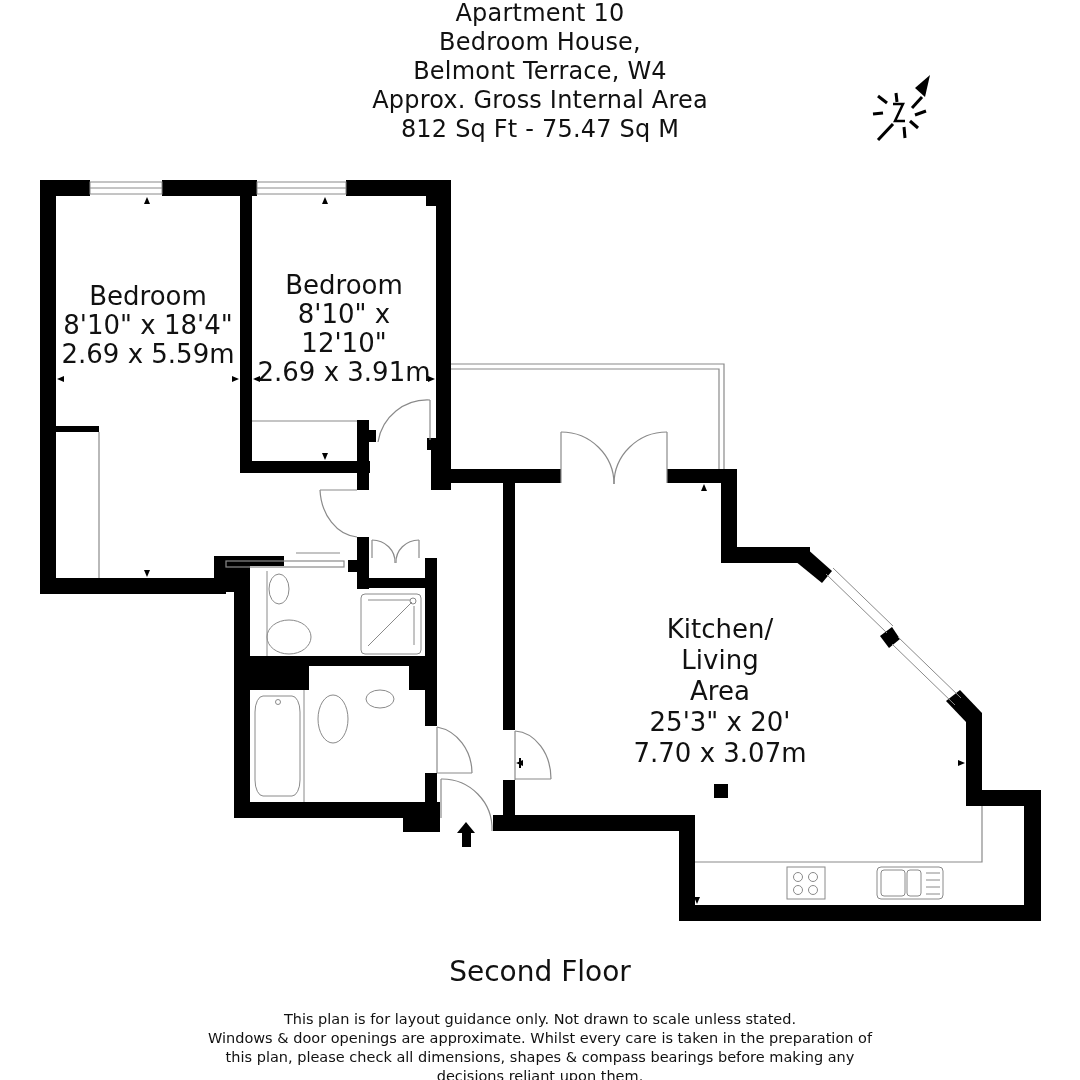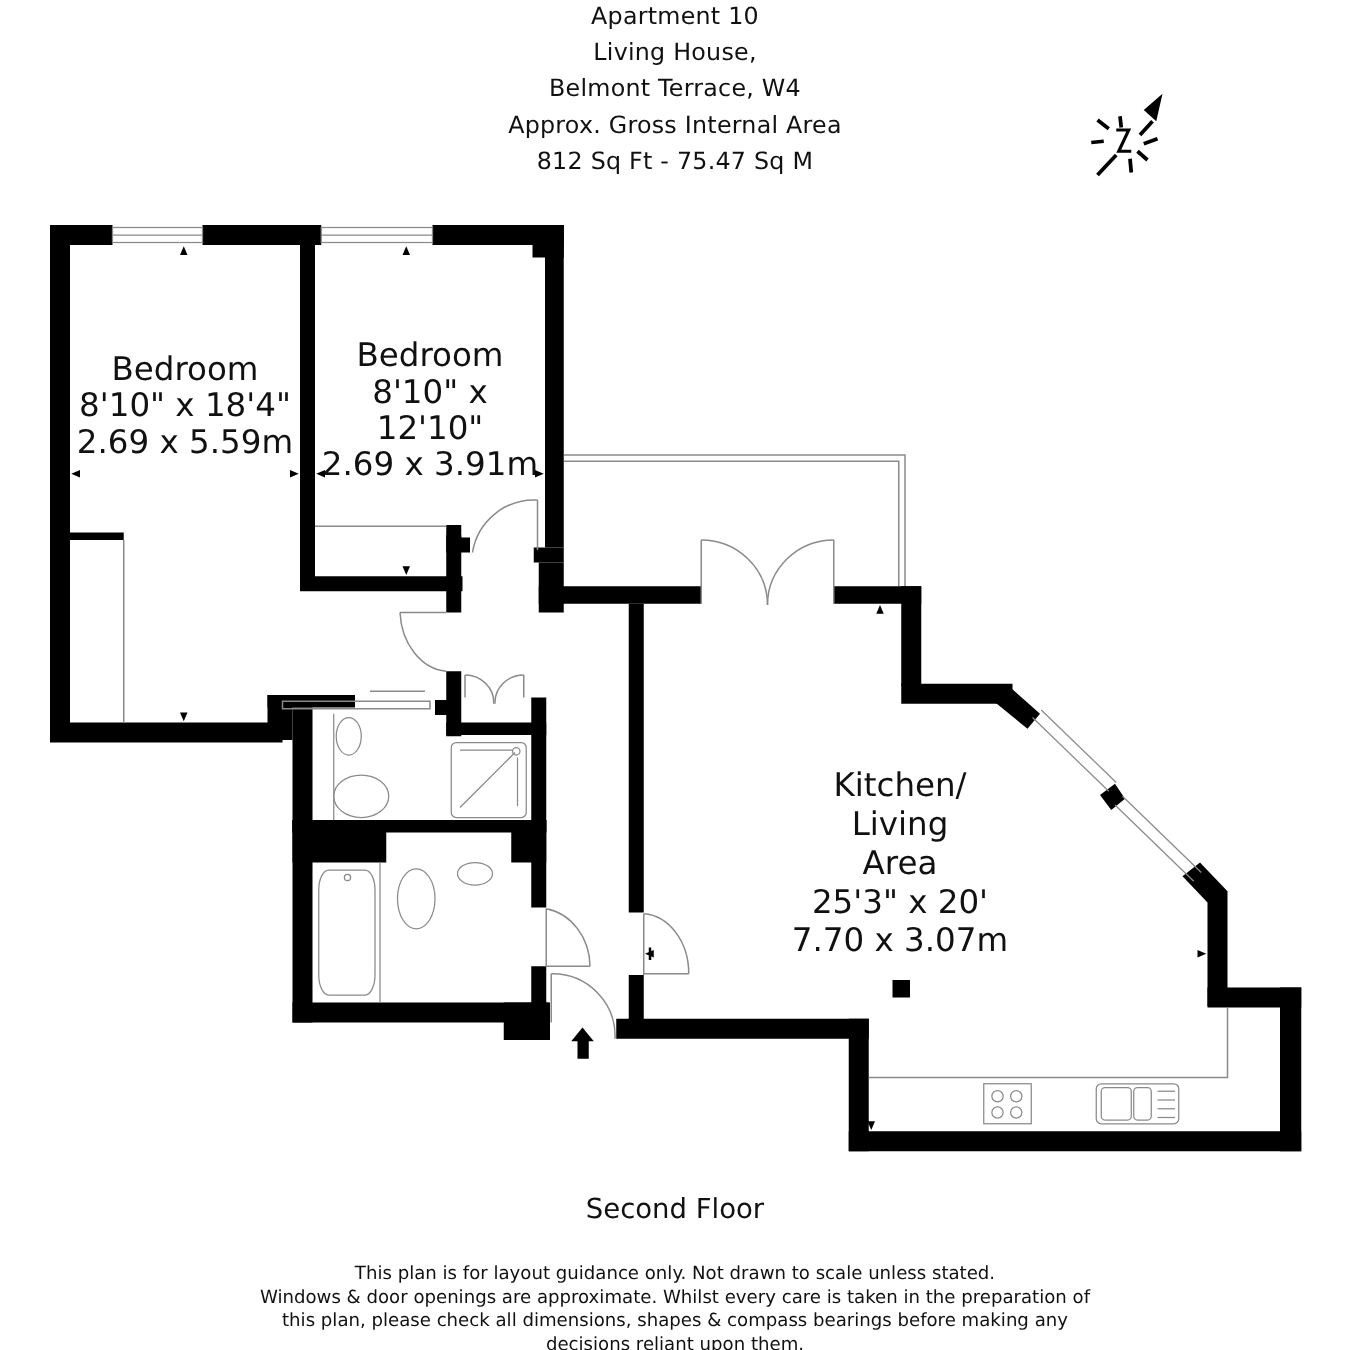--- a/index.html
+++ b/index.html
@@ -1,31 +1,31 @@
 <!DOCTYPE html>
 <html><head>
 <meta charset="utf-8">
 <style>
   html, body { margin:0; padding:0; background:#ffffff; }
   body { width:1080px; height:1080px; position:relative; overflow:hidden;
          font-family:"DejaVu Sans", "Liberation Sans", sans-serif; color:#111; }
   .title-block { position:absolute; left:0; top:0; width:1080px; text-align:center; }
-  .title-line { font-size:19px; line-height:29px; font-weight:400; letter-spacing:0.2px; }
+  .title-line { font-size:24px; line-height:29px; font-weight:400; letter-spacing:0.2px; }
   svg.plan { position:absolute; left:0; top:0; }
   .room-label { position:absolute; text-align:center; font-size:26px; line-height:29px; }
-  .floor-label { position:absolute; left:0; width:1080px; top:955px; text-align:center; font-size:22px; }
+  .floor-label { position:absolute; left:0; width:1080px; top:955px; text-align:center; font-size:28px; }
   .disclaimer { position:absolute; left:0; width:1080px; top:1010px; text-align:center; font-size:14.5px; line-height:19px; }
   .disclaimer div { white-space:nowrap; }
 </style>
 </head>
 <body>
 
 <div class="title-block" style="top:-1px;">
   <div class="title-line">Apartment 10</div>
-  <div class="title-line">Living House,</div>
+  <div class="title-line">Bedroom House,</div>
   <div class="title-line">Belmont Terrace, W4</div>
   <div class="title-line">Approx. Gross Internal Area</div>
   <div class="title-line">812 Sq Ft  -  75.47 Sq M</div>
 </div>
 
 <svg class="plan" width="1080" height="1080" viewBox="0 0 1080 1080">
 
   <g stroke="#000" stroke-width="3" fill="none" stroke-linecap="butt">
     <line x1="878" y1="140" x2="893" y2="124"></line>
     <line x1="912" y1="108" x2="922" y2="97"></line>

